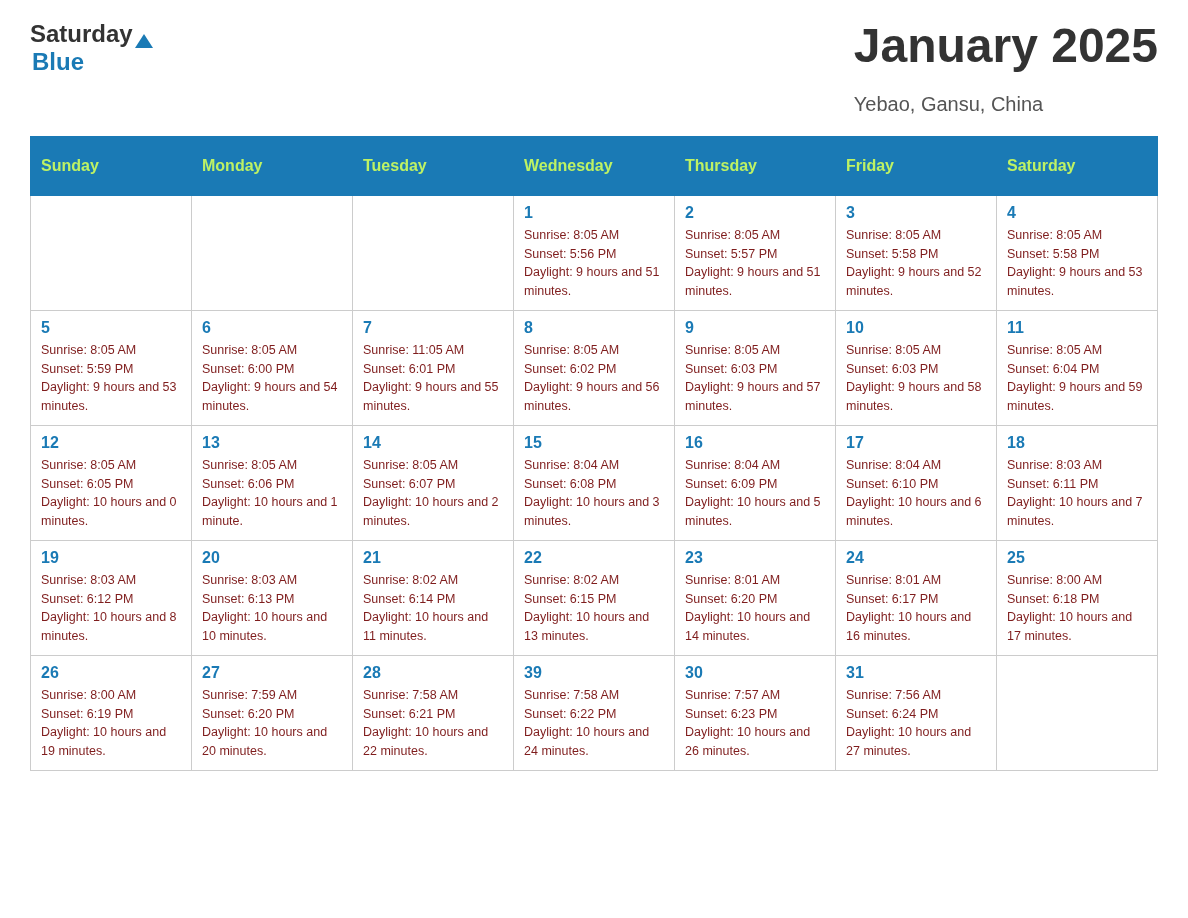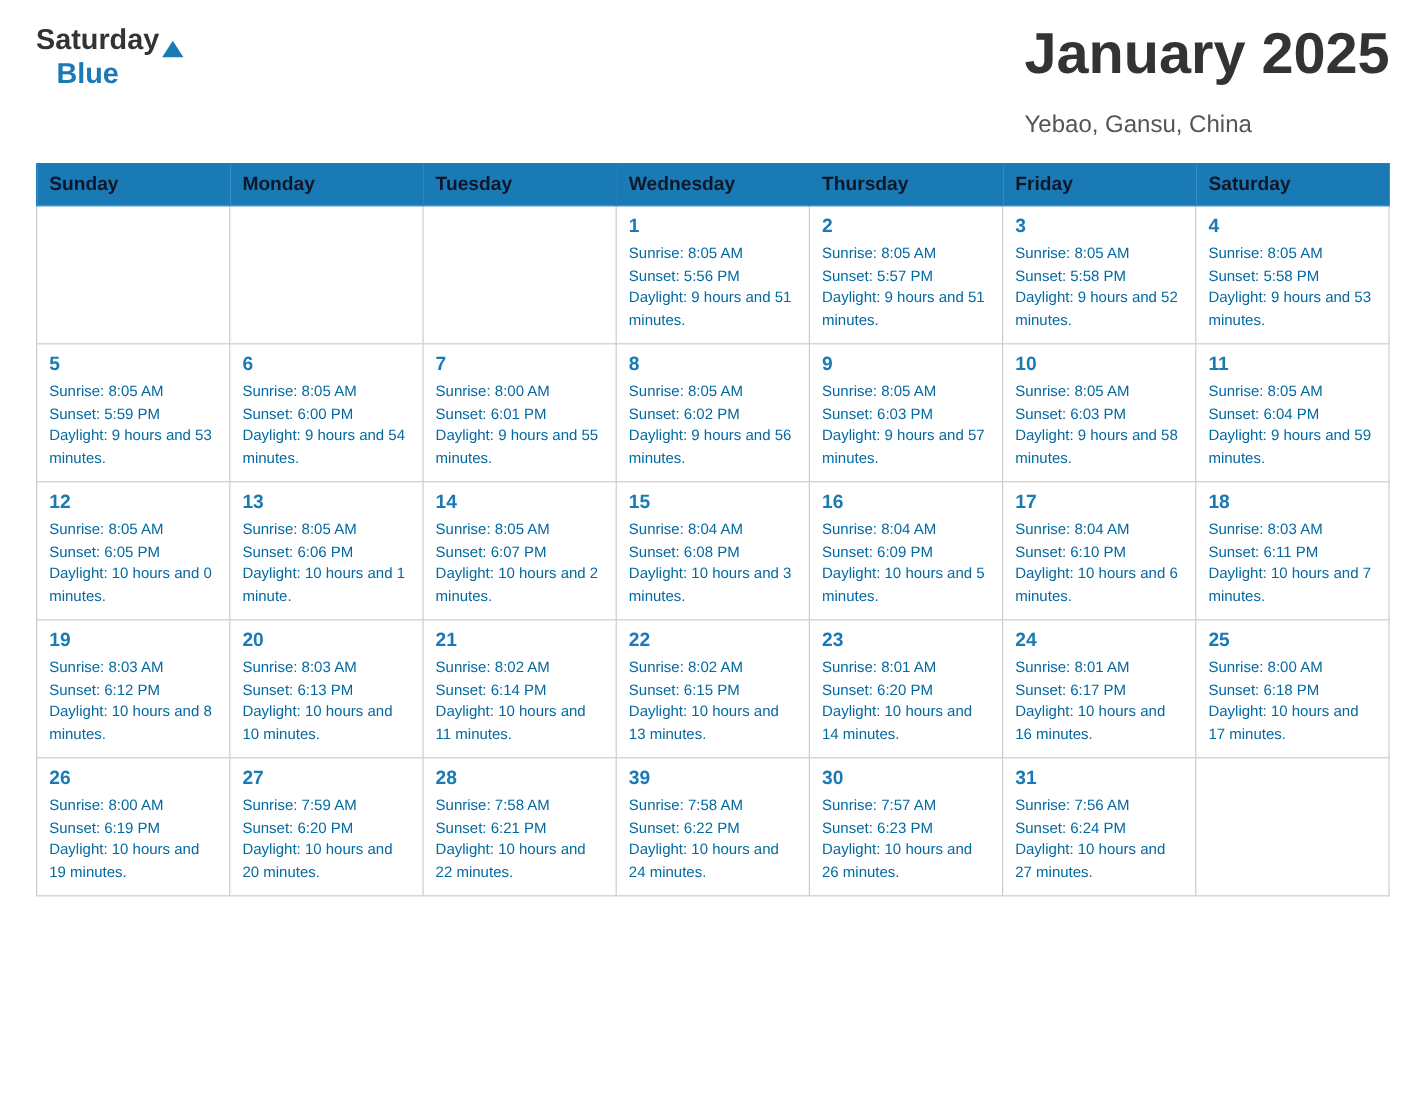--- a/index.html
+++ b/index.html
@@ -40,45 +40,45 @@
       color: #555;
       margin-top: 20px;
     }
     .calendar {
       width: 100%;
       border-collapse: collapse;
       table-layout: fixed;
     }
     .calendar th {
       background: #1a7ab5;
-      color: #0f172a;
+      color: #bef264;
       font-size: 16px;
       font-weight: bold;
-      padding: 8px 10px;
+      padding: 20px 10px;
       text-align: left;
       border: 1px solid #1a7ab5;
     }
     .calendar td {
       border: 1px solid #ccc;
       vertical-align: top;
       padding: 8px 10px;
       min-height: 110px;
       font-size: 13px;
       color: #333;
     }
     .day-number {
       font-size: 16px;
       font-weight: bold;
       color: #1a7ab5;
       display: block;
       margin-bottom: 4px;
     }
     .day-info {
       font-size: 12.5px;
-      color: #0369a1;
+      color: #7f1d1d;
       line-height: 1.5;
     }
     .empty-cell {
       background: #fff;
     }
     .calendar tr td {
       height: 115px;
     }
   </style>
 </head>
@@ -88,21 +88,21 @@
   <div class="logo">
     <div class="logo-icon">
       <div style="display:flex; align-items:flex-end; gap:1px;">
         <span style="font-size:24px;font-weight:bold;color:#333;font-family:Arial,sans-serif;">Saturday</span>
         <div style="display:inline-flex; flex-direction:column; align-items:center; margin-left:1px;">
           <svg width="18" height="14" viewBox="0 0 18 14">
             <polygon points="9,0 18,14 0,14" fill="#1a7ab5"></polygon>
           </svg>
         </div>
       </div>
-      <span style="font-size:24px;font-weight:bold;color:#1a7ab5;font-family:Arial,sans-serif;align-self:flex-start;margin-left:17px;">Blue</span>
+      <span style="font-size:24px;font-weight:bold;color:#1a7ab5;font-family:Arial,sans-serif;align-self:flex-start;margin-left:2px;">Blue</span>
     </div>
   </div>
   <div class="title-block">
     <div class="calendar-title">January 2025</div>
     <div class="calendar-subtitle">Yebao, Gansu, China</div>
   </div>
 </div>
 
 <table class="calendar">
   <thead>
@@ -160,21 +160,21 @@
         </td>
         <td>
           <span class="day-number">6</span>
           <div class="day-info">Sunrise: 8:05 AM
 Sunset: 6:00 PM
 Daylight: 9 hours
 and 54 minutes.</div>
         </td>
         <td>
           <span class="day-number">7</span>
-          <div class="day-info">Sunrise: 8:00 AM
+          <div class="day-info">Sunrise: 11:05 AM
 Sunset: 6:01 PM
 Daylight: 9 hours
 and 55 minutes.</div>
         </td>
         <td>
           <span class="day-number">8</span>
           <div class="day-info">Sunrise: 8:05 AM
 Sunset: 6:02 PM
 Daylight: 9 hours
 and 56 minutes.</div>

